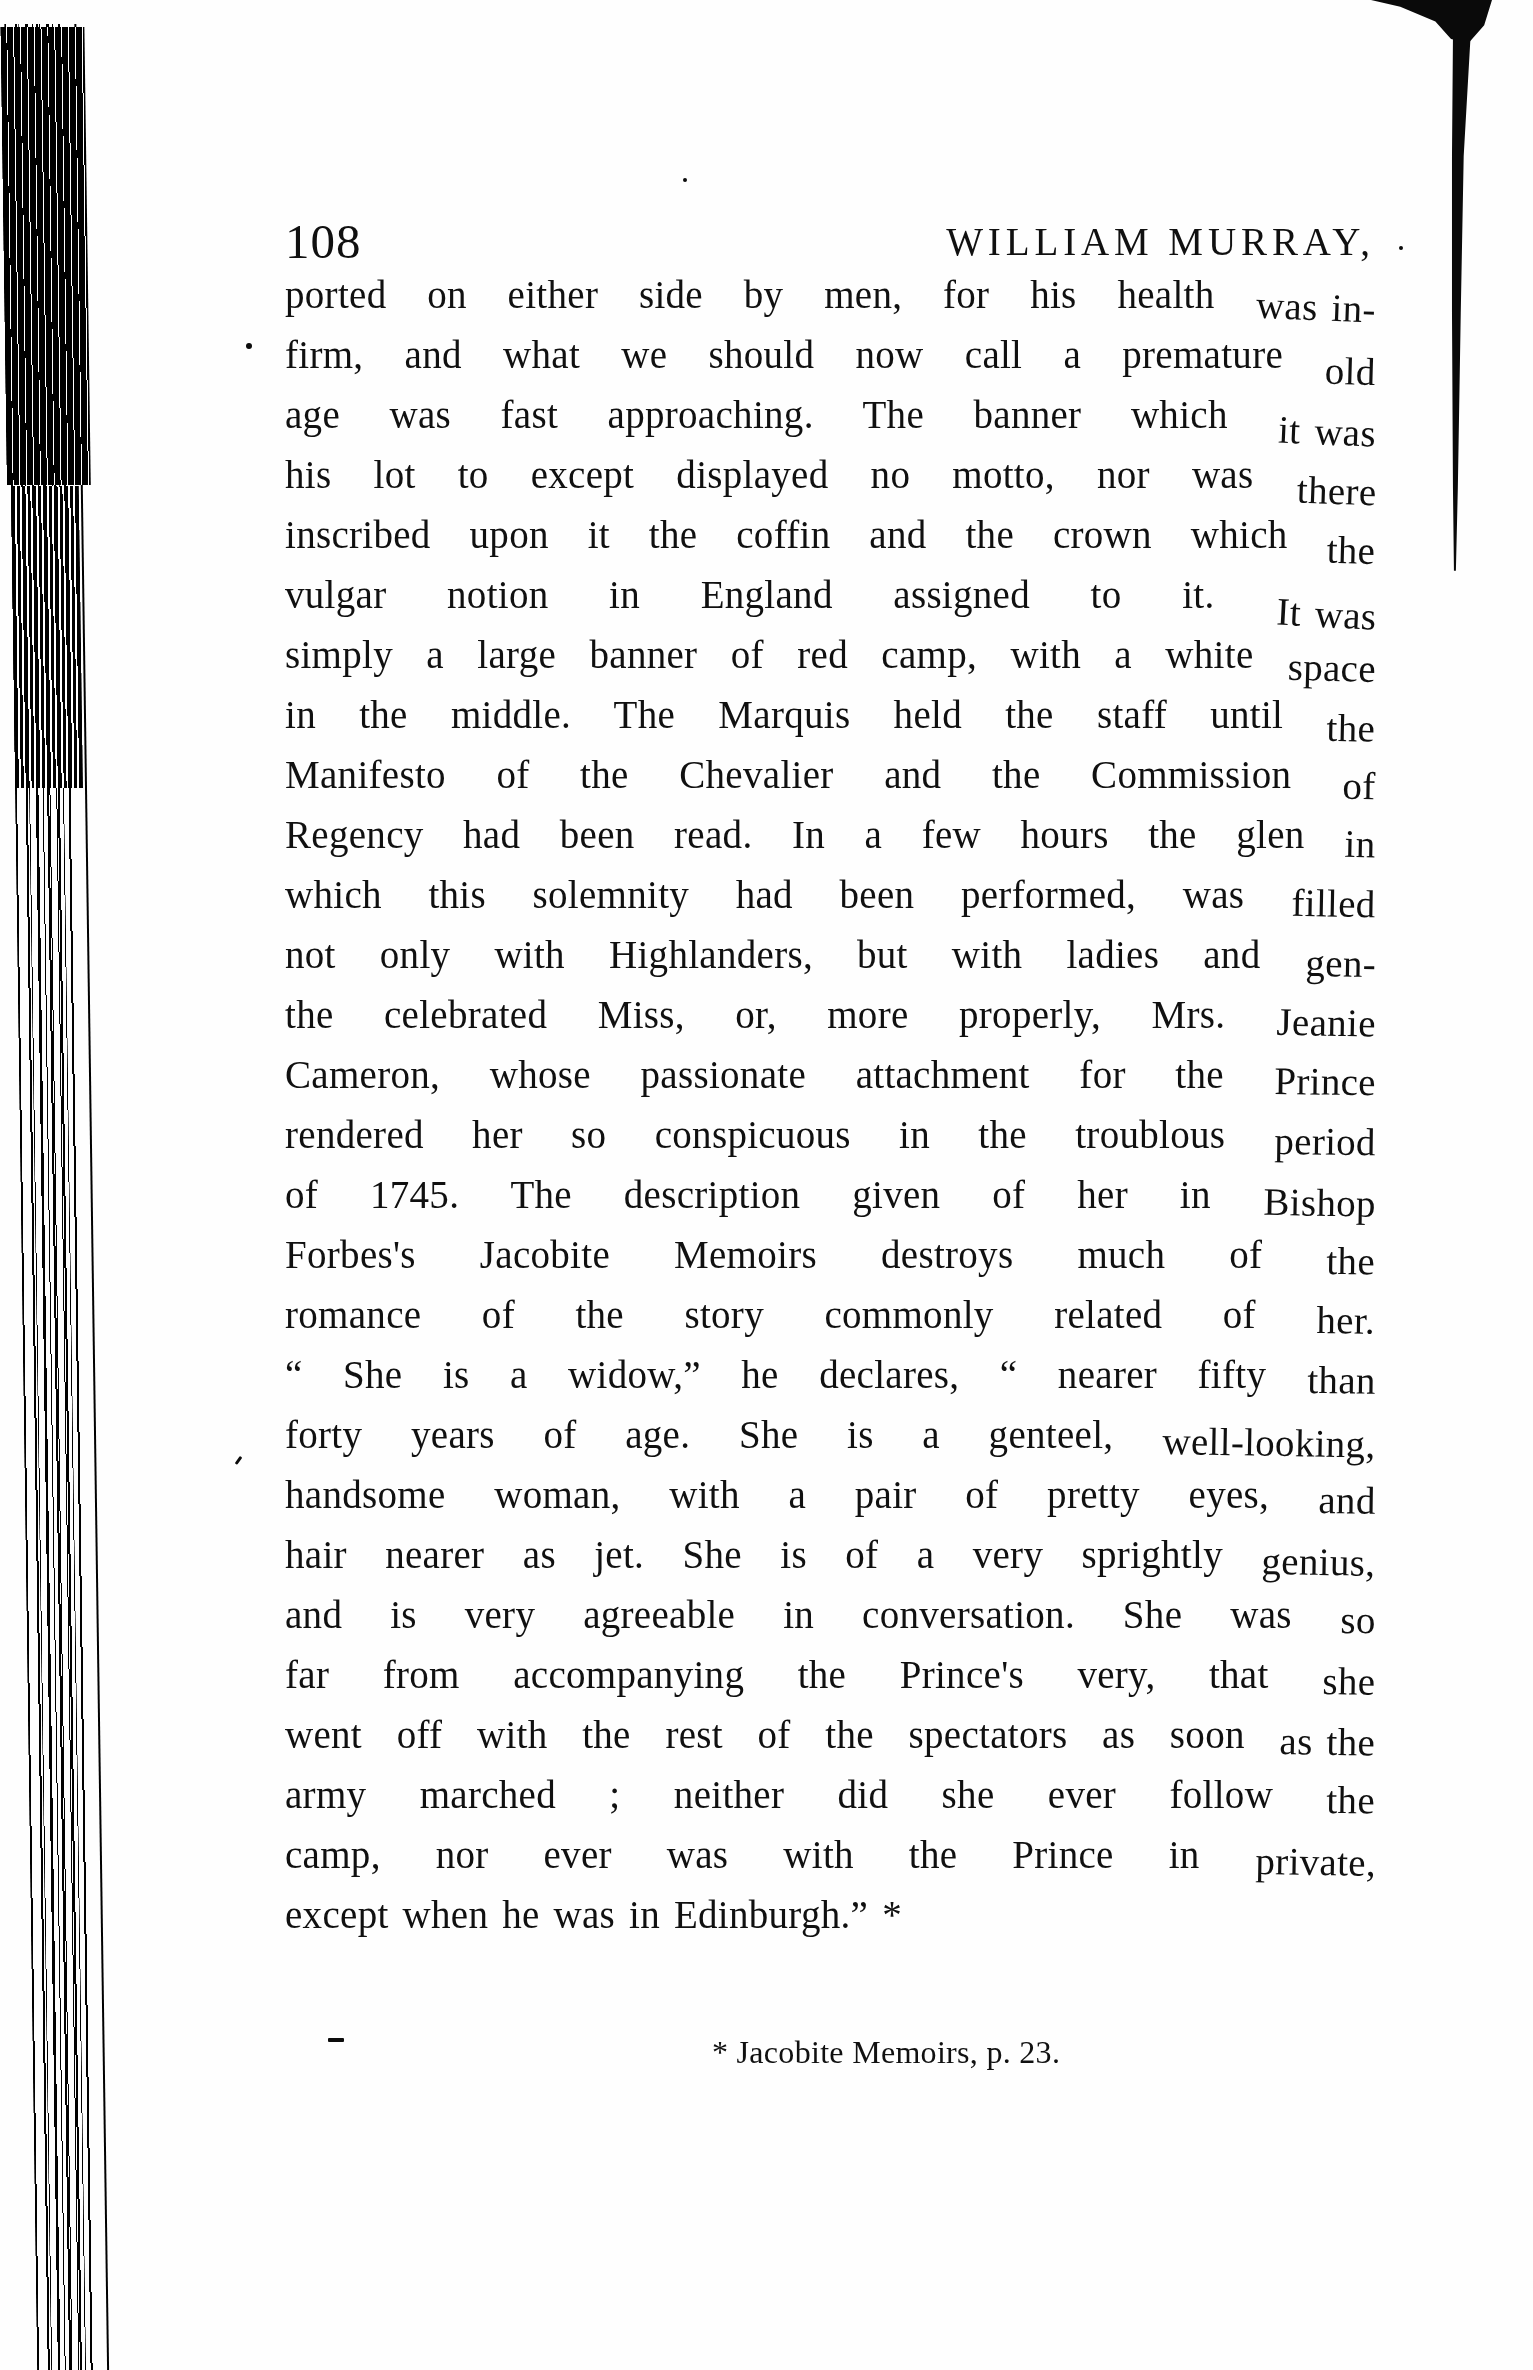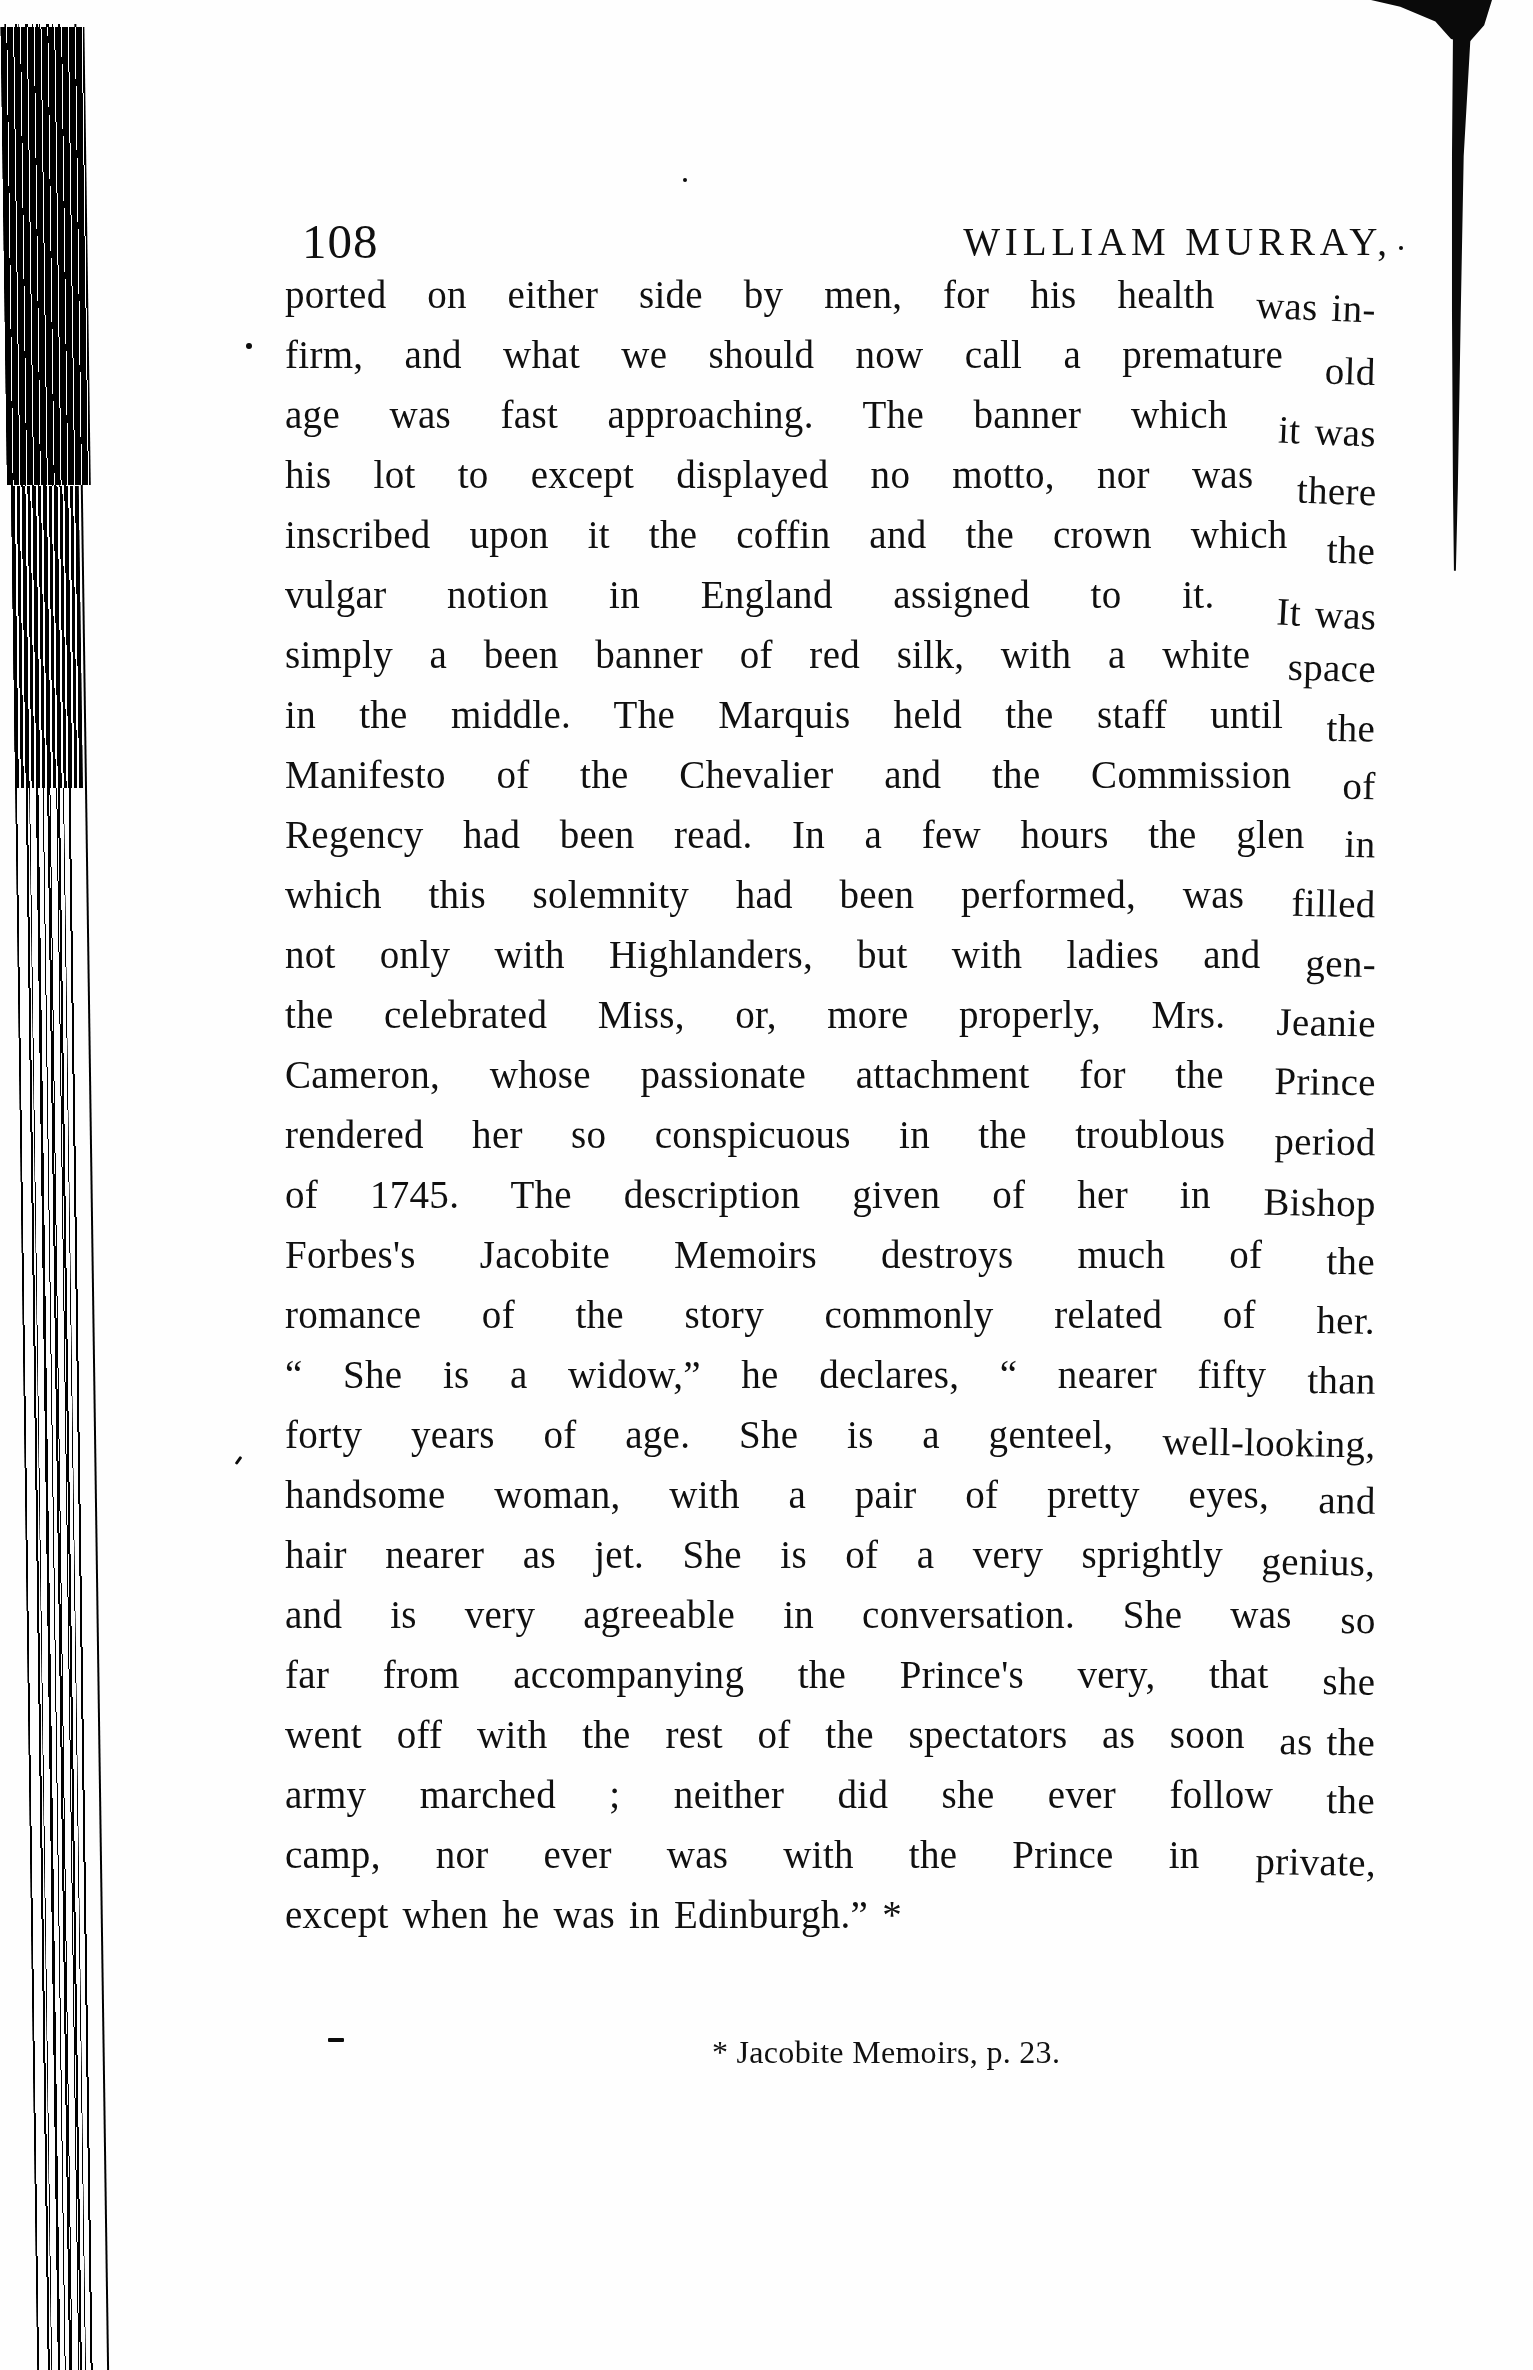--- a/index.html
+++ b/index.html
@@ -2,21 +2,21 @@
 <html><head>
 <meta charset="utf-8">
 <style>
   html,body { margin:0; padding:0; background:#777; }
   .page {
     position:relative; width:1533px; height:2371px;
     background:#fefefe; color:#101010; overflow:hidden;
     font-family:"Liberation Serif","DejaVu Serif",serif;
   }
   
-  .header { position:absolute; top:209px; left:285px; width:1090px; height:59px;margin-left:17px; }
+  .header { position:absolute; top:209px; left:285px; width:1090px; height:59px; }
   .pageno { position:absolute; left:0; top:3.9px; font-size:49px; letter-spacing:1px; }
   .running-title { position:absolute; left:0; right:0; top:9.8px; text-align:right;
     font-size:39px; letter-spacing:4.9px; }
   
   .body-text { position:absolute; top:265px; left:285px; width:1090px; }
   .line {
     font-size:39px; line-height:60px; height:60px;
     text-align:justify; text-align-last:justify;
     word-spacing:3.9px; letter-spacing:0.3px; white-space:normal;
   }
@@ -76,21 +76,21 @@
     <div class="running-title">WILLIAM MURRAY,</div>
   </div>
 
   <div class="body-text">
     <div class="line" style="--d:9.8px;--r:2.2deg"><span>ported on either side by men, for his health</span> <span class="tail">was in-</span></div>
     <div class="line" style="--d:15.6px;--r:1.6deg"><span>firm, and what we should now call a premature</span> <span class="tail">old</span></div>
     <div class="line" style="--d:14.6px;--r:2.4deg"><span>age was fast approaching.  The banner which</span> <span class="tail">it was</span></div>
     <div class="line" style="--d:14.6px;--r:2deg"><span>his lot to except displayed no motto, nor was</span> <span class="tail">there</span></div>
     <div class="line" style="--d:14.6px;--r:1.5deg"><span>inscribed upon it the coffin and the crown which</span> <span class="tail">the</span></div>
     <div class="line" style="--d:16.6px;--r:3deg"><span>vulgar notion in England assigned to it.</span> <span class="tail">It was</span></div>
-    <div class="line" style="--d:11.7px;--r:1.5deg"><span>simply a been banner of red silk, with a white</span> <span class="tail">space</span></div>
+    <div class="line" style="--d:11.7px;--r:1.5deg"><span>simply a large banner of red camp, with a white</span> <span class="tail">space</span></div>
     <div class="line" style="--d:12.7px;--r:1.2deg"><span>in the middle.  The Marquis held the staff until</span> <span class="tail">the</span></div>
     <div class="line" style="--d:10.7px;--r:1deg"><span>Manifesto of the Chevalier and the Commission</span> <span class="tail">of</span></div>
     <div class="line" style="--d:8.8px;--r:1.2deg"><span>Regency had been read.  In a few hours the glen</span> <span class="tail">in</span></div>
     <div class="line" style="--d:7.8px;--r:1deg"><span>which this solemnity had been performed, was</span> <span class="tail">filled</span></div>
     <div class="line" style="--d:7.8px;--r:1deg"><span>not only with Highlanders, but with ladies and</span> <span class="tail">gen-</span></div>
     <div class="line" style="--d:6.8px;--r:1deg"><span>the celebrated Miss, or, more properly, Mrs.</span> <span class="tail">Jeanie</span></div>
     <div class="line" style="--d:5.9px;--r:0.8deg"><span>Cameron, whose passionate attachment for the</span> <span class="tail">Prince</span></div>
     <div class="line" style="--d:5.9px;--r:0.8deg"><span>rendered her so conspicuous in the troublous</span> <span class="tail">period</span></div>
     <div class="line" style="--d:6.8px;--r:1deg"><span>of 1745.  The description given of her in</span> <span class="tail">Bishop</span></div>
     <div class="line" style="--d:5.9px;--r:0.8deg"><span>Forbes's Jacobite Memoirs destroys much of</span> <span class="tail">the</span></div>

